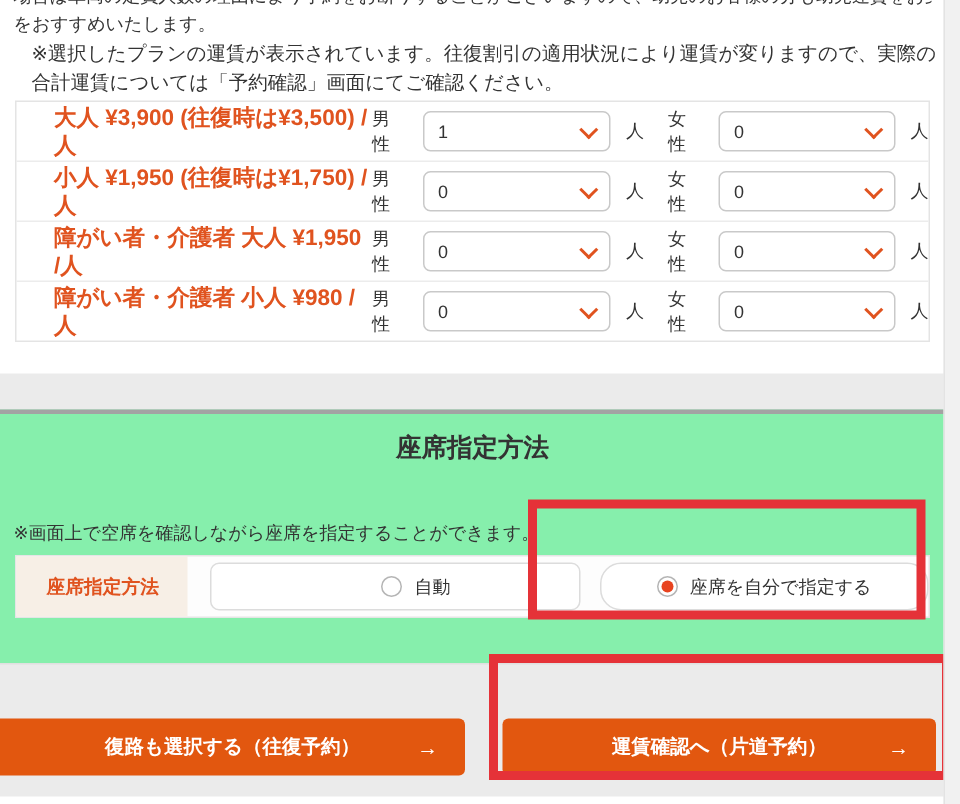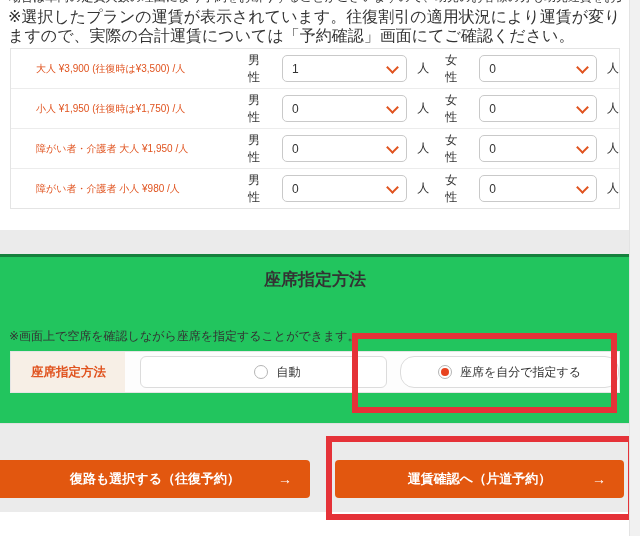--- a/index.html
+++ b/index.html
@@ -6,42 +6,42 @@
   body{
     width:640px;height:536px;overflow:hidden;position:relative;
     background:#fff;color:#333;
     font-family:"Liberation Sans","DejaVu Sans",sans-serif;
   }
   .page{width:630px;}
 
   
   .notice-block{margin:-12px 9px 0;font-size:12px;line-height:19px;color:#333;}
   .notice-line1{white-space:nowrap;overflow:hidden;}
-  .plan-note{margin:0 8px;font-size:16px;line-height:19px;width:614px;}
+  .plan-note{margin:0 21px;font-size:13px;line-height:19px;width:614px;}
 
   
   .fare-table{margin:3px 10px 0;border:1px solid #e4e4e4;background:#fff;}
   .fare-row{height:39px;display:flex;align-items:center;border-bottom:1px solid #ececec;}
   .fare-row:last-child{border-bottom:none;}
-  .fare-label{flex:0 0 212px;padding-left:25px;color:#e0531f;font-weight:normal;font-size:10px;}
+  .fare-label{flex:0 0 212px;padding-left:25px;color:#e0531f;font-weight:bold;font-size:15px;}
   .gender-label{font-size:12px;margin-right:11px;}
   .select-box{width:130px;height:27px;border:1px solid #c9c9c9;border-radius:5px;background:#fff;
     display:flex;align-items:center;justify-content:space-between;padding:0 9px;box-sizing:border-box;
     font-size:12px;cursor:pointer;}
   .select-box.female{width:122px;}
   .chev{width:7px;height:7px;border-right:2px solid #e0531f;border-bottom:2px solid #e0531f;
     transform:rotate(45deg);margin-top:-3px;}
   .unit{font-size:12px;margin:0 16px 0 10px;}
   .unit.last{margin-right:0;}
 
   
   .gap-band{height:24px;background:#ebebeb;margin-top:21px;width:640px;}
 
   
-  .seat-section{border-top:3px solid #15803d;background:#22c55e;padding-bottom:30px;}
+  .seat-section{border-top:3px solid #a3a3a3;background:#86efac;padding-bottom:30px;}
   .seat-heading{margin:11px 0 0;text-align:center;font-size:17px;font-weight:bold;color:#333;}
   .seat-note{margin:37px 9px 6px;font-size:12px;}
   .seat-row{margin:0 10px;border:1px solid #e5e5e5;height:40px;display:flex;align-items:center;background:#fdfdfd;}
   .seat-row-label{width:116px;align-self:stretch;background:#f7efe6;display:flex;align-items:center;
     padding-left:20px;box-sizing:border-box;color:#e0531f;font-weight:bold;font-size:12.5px;}
   .option-box{height:30px;width:222px;border:1px solid #dcdcdc;border-radius:6px;background:#fff;
     display:flex;align-items:center;justify-content:center;font-size:12px;cursor:pointer;}
   .option-box.auto{margin-left:15px;padding-left:28px;}
   .option-box.self{margin-left:13px;border-radius:14px;}
   .radio{width:14px;height:14px;border-radius:50%;border:1px solid #b5b5b5;margin-right:8px;
@@ -66,20 +66,21 @@
   .scrollbar{position:absolute;right:0;top:0;width:10px;height:536px;background:#f1f1f1;
     border-left:1px solid #e3e3e3;z-index:6;}
 </style>
 </head>
 <body>
 
 <div class="page">
 
   <div class="notice-block">
     <div class="notice-line1">場合は車両の定員人数の理由により予約をお断りすることがございますので、幼児のお客様の分も幼児運賃をお支払いいただき座席を使用されること</div>
+    <div>をおすすめいたします。</div>
   </div>
   <div class="plan-note">※選択したプランの運賃が表示されています。往復割引の適用状況により運賃が変りますので、実際の合計運賃については「予約確認」画面にてご確認ください。</div>
 
   <div class="fare-table">
 
     <div class="fare-row">
       <div class="fare-label">大人 ¥3,900 (往復時は¥3,500) /人</div>
       <span class="gender-label">男性</span>
       <div class="select-box">
         <span>1</span>

